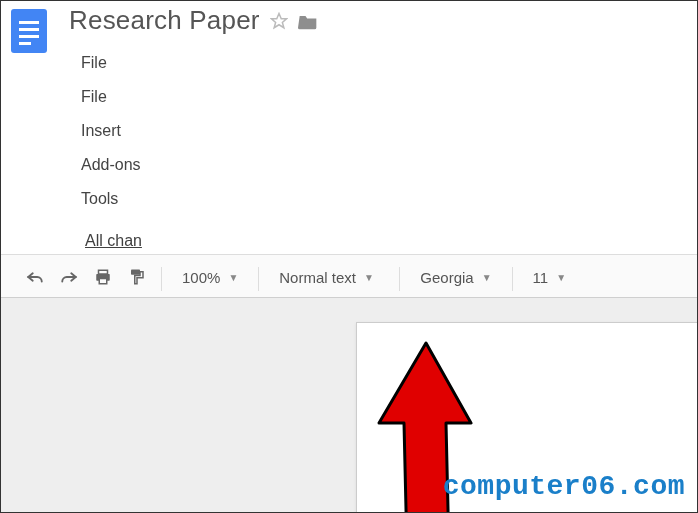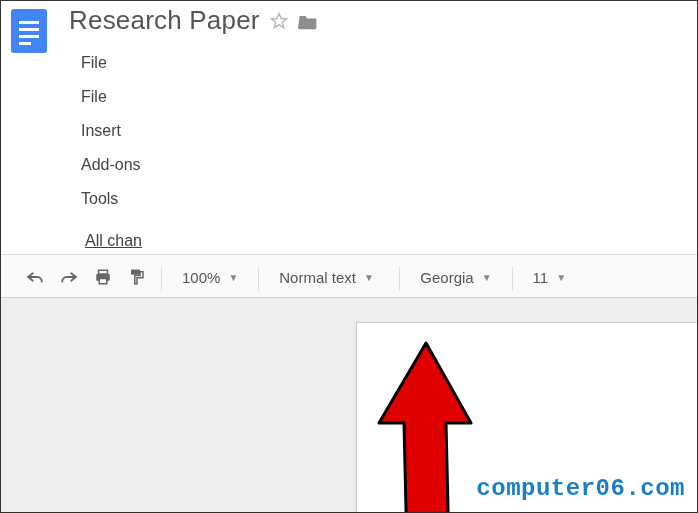--- a/index.html
+++ b/index.html
@@ -107,21 +107,21 @@
     position: absolute;
     left: 300px;
     top: 40px;
     pointer-events: none;
   }
   .watermark {
     position: absolute;
     right: 12px;
     bottom: 10px;
     font-family: "Courier New", monospace;
-    font-size: 24px;
+    font-size: 28px;
     font-weight: bold;
     color: #1a7fc9;
     letter-spacing: 0.5px;
   }
 </style>
 </head>
 <body>
 
 <div class="header">
   <div class="docs-logo">

